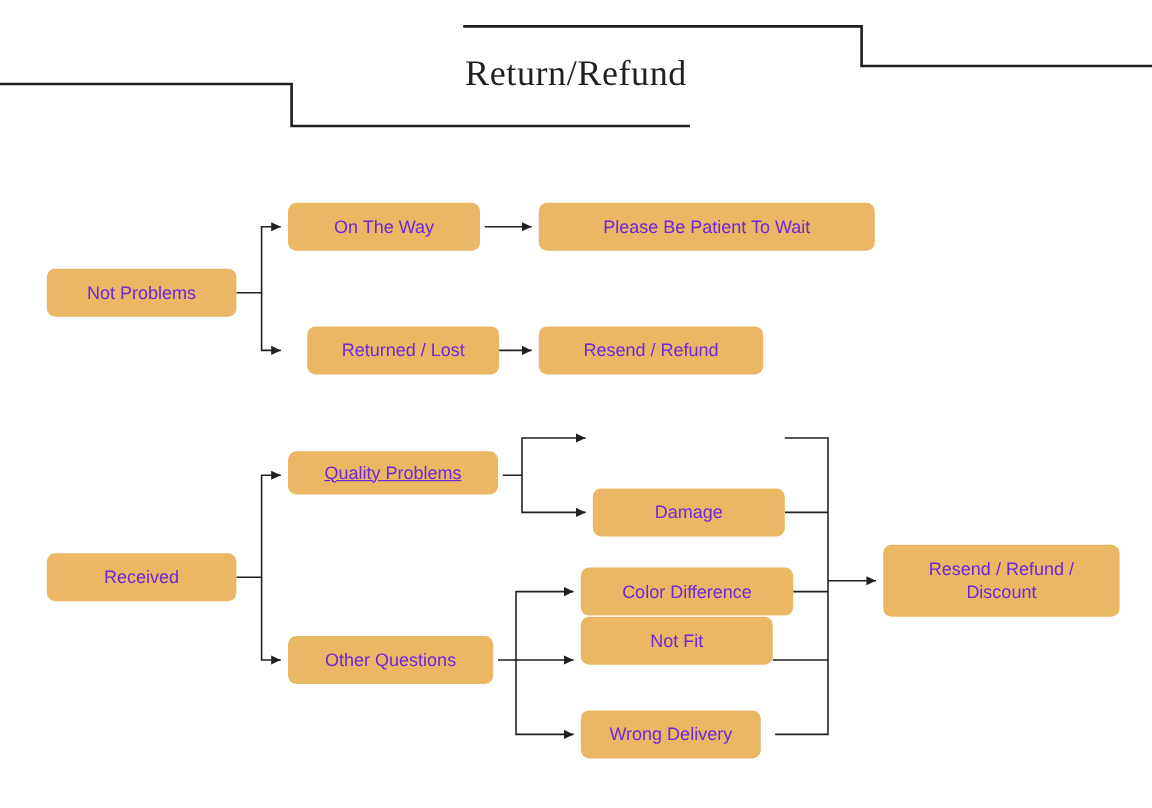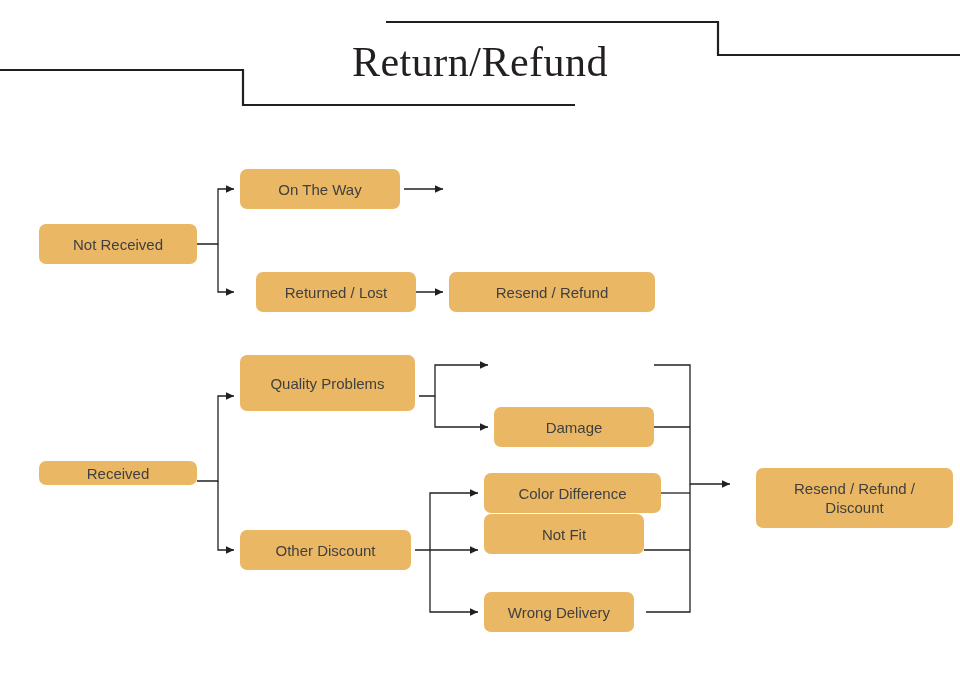--- a/index.html
+++ b/index.html
@@ -20,30 +20,30 @@
     width: 960px;
     height: 673px;
   }
   .title {
     position: absolute;
     left: 0;
     top: 34px;
     width: 960px;
     text-align: center;
     font-family: "Liberation Serif", serif;
-    font-size: 42px;
+    font-size: 30px;
     color: #231f20;
     letter-spacing: 0.5px;
     line-height: 56px;
   }
   .node {
     position: absolute;
     background: #eab764;
     border-radius: 7px;
-    color: #404040;
+    color: #6d28d9;
     font-size: 15px;
     display: flex;
     align-items: center;
     justify-content: center;
     text-align: center;
     line-height: 19px;
     box-sizing: border-box;
     padding: 2px 22px;
   }
   svg.lines {
@@ -103,62 +103,65 @@
       <polygon points="478,493 470,489.2 470,496.8"></polygon>
       <polygon points="478,550 470,546.2 470,553.8"></polygon>
       <polygon points="478,612 470,608.2 470,615.8"></polygon>
       <polygon points="730,484 722,480.2 722,487.8"></polygon>
     </g>
   </svg>
 
   <div class="title">Return/Refund</div>
 
   <div class="node" style="left:39px; top:224px; width:158px; height:40px;">
-    <span>Not Received</span>
+    <span>Not Problems</span>
   </div>
 
   <div class="node" style="left:240px; top:169px; width:160px; height:40px;">
     <span>On The Way</span>
   </div>
 
+  <div class="node" style="left:449px; top:169px; width:280px; height:40px;">
+    <span>Please Be Patient To Wait</span>
+  </div>
 
   <div class="node" style="left:240px; top:272px; width:160px; height:40px;margin-left:16px;">
     <span>Returned / Lost</span>
   </div>
 
-  <div class="node" style="left:449px; top:272px; width:206px; height:40px;">
+  <div class="node" style="left:449px; top:272px; width:187px; height:40px;">
     <span>Resend / Refund</span>
   </div>
 
-  <div class="node" style="left:39px; top:461px; width:158px; height:24px;">
+  <div class="node" style="left:39px; top:461px; width:158px; height:40px;">
     <span>Received</span>
   </div>
 
-  <div class="node" style="left:240px; top:355px; width:175px; height:56px;">
+  <div class="node" style="left:240px; top:376px; width:175px; height:36px;text-decoration:underline;">
     <span>Quality Problems</span>
   </div>
 
   <div class="node" style="left:240px; top:530px; width:171px; height:40px;">
-    <span>Other Discount</span>
+    <span>Other Questions</span>
   </div>
 
 
   <div class="node" style="left:494px; top:407px; width:160px; height:40px;">
     <span>Damage</span>
   </div>
 
   <div class="node" style="left:484px; top:473px; width:177px; height:40px;align-items:center;">
     <span>Color Difference</span>
   </div>
 
   <div class="node" style="left:484px; top:514px; width:160px; height:40px;align-items:center;">
     <span>Not Fit</span>
   </div>
 
   <div class="node" style="left:484px; top:592px; width:150px; height:40px;">
     <span>Wrong Delivery</span>
   </div>
 
-  <div class="node" style="left:736px; top:468px; width:197px; height:60px;margin-left:20px;">
+  <div class="node" style="left:736px; top:454px; width:197px; height:60px;">
     <span>Resend / Refund / Discount</span>
   </div>
 
 </div>
 
 </body></html>

